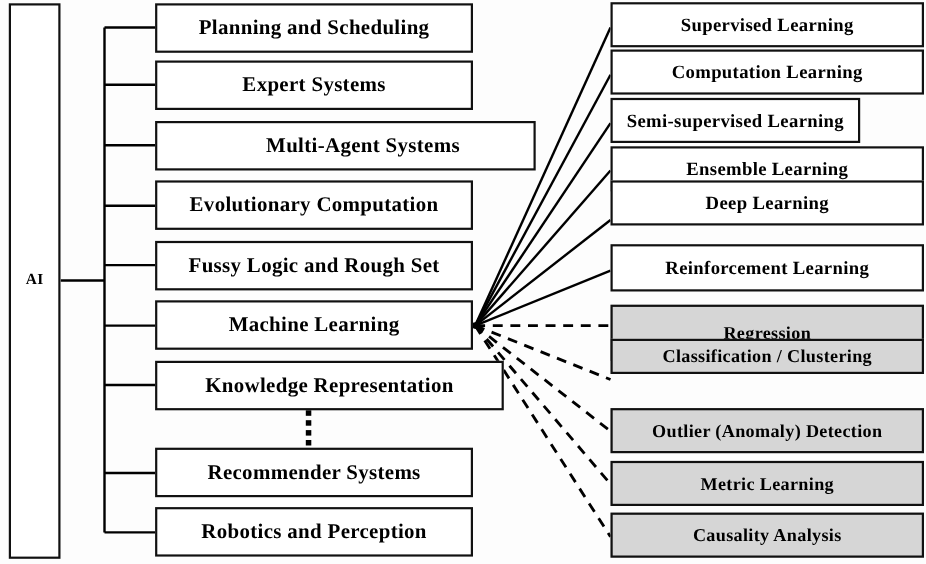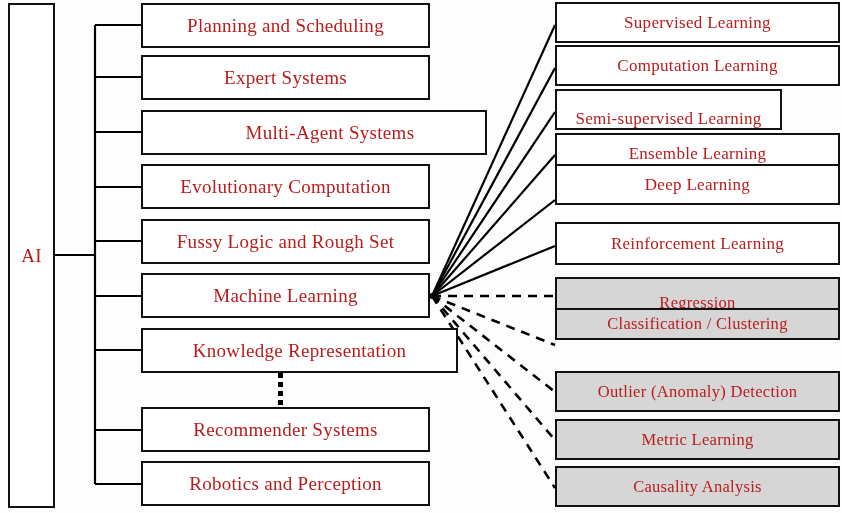--- a/index.html
+++ b/index.html
@@ -20,30 +20,30 @@
   }
   .node {
     position: absolute;
     box-sizing: border-box;
     border: 2px solid #111111;
     background: #ffffff;
     display: flex;
     align-items: center;
     justify-content: center;
     text-align: center;
-    font-weight: normal;
-    color: #b91c1c;
+    font-weight: bold;
+    color: #000000;
     letter-spacing: 0.3px;
     line-height: 1.05;
   }
   .node.shaded {
     background: #d6d6d6;
   }
   #root-node {
-    font-size: 19px;
+    font-size: 14px;
     writing-mode: horizontal-tb;
   }
   .left-node {
     font-size: 19px;
   }
   .right-node {
     font-size: 17px;
   }
   .right-node.shaded {
     font-size: 16.5px;
@@ -144,21 +144,21 @@
       <span></span>
     </div>
 
   <div id="right-solid-nodes">
       <div class="node right-node" style="left: 555px; top: 2px; width: 285px; height: 41px; text-align: right;">
         <span>Supervised Learning</span>
       </div>
       <div class="node right-node" style="left: 555px; top: 45px; width: 285px; height: 41px;">
         <span>Computation Learning</span>
       </div>
-      <div class="node right-node" style="left: 555px; top: 89px; width: 227px; height: 41px; align-items: flex-end;">
+      <div class="node right-node" style="left: 555px; top: 89px; width: 227px; height: 41px;">
         <span>Semi-supervised Learning</span>
       </div>
       <div class="node right-node" style="left: 555px; top: 133px; width: 285px; height: 41px;">
         <span>Ensemble Learning</span>
       </div>
       <div class="node right-node" style="left: 555px; top: 164px; width: 285px; height: 41px;">
         <span>Deep Learning</span>
       </div>
       <div class="node right-node" style="left: 555px; top: 222px; width: 285px; height: 43px;">
         <span>Reinforcement Learning</span>

